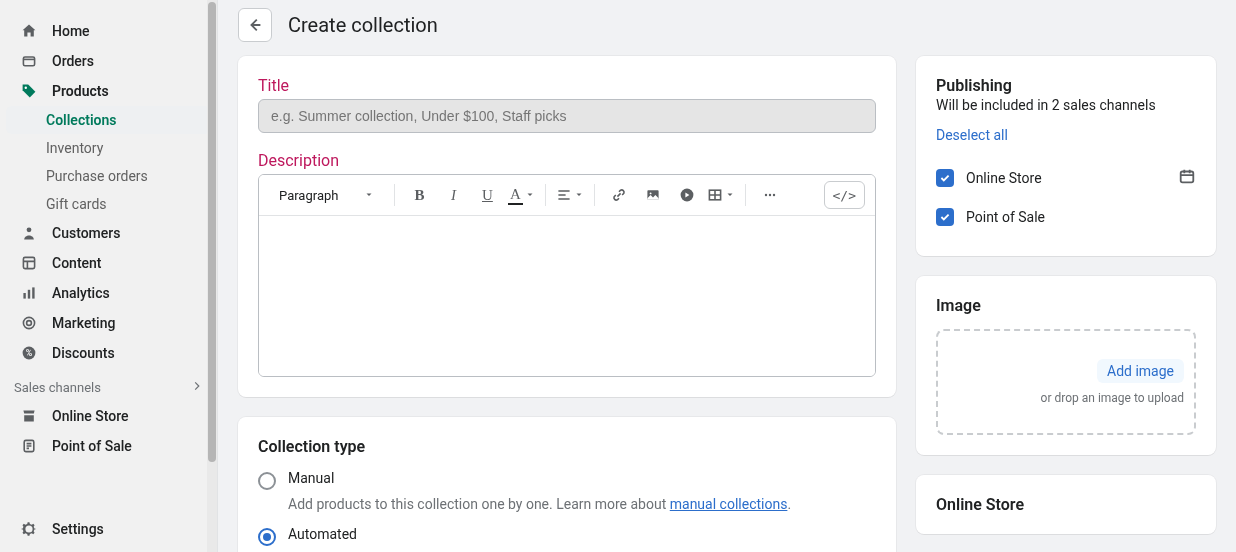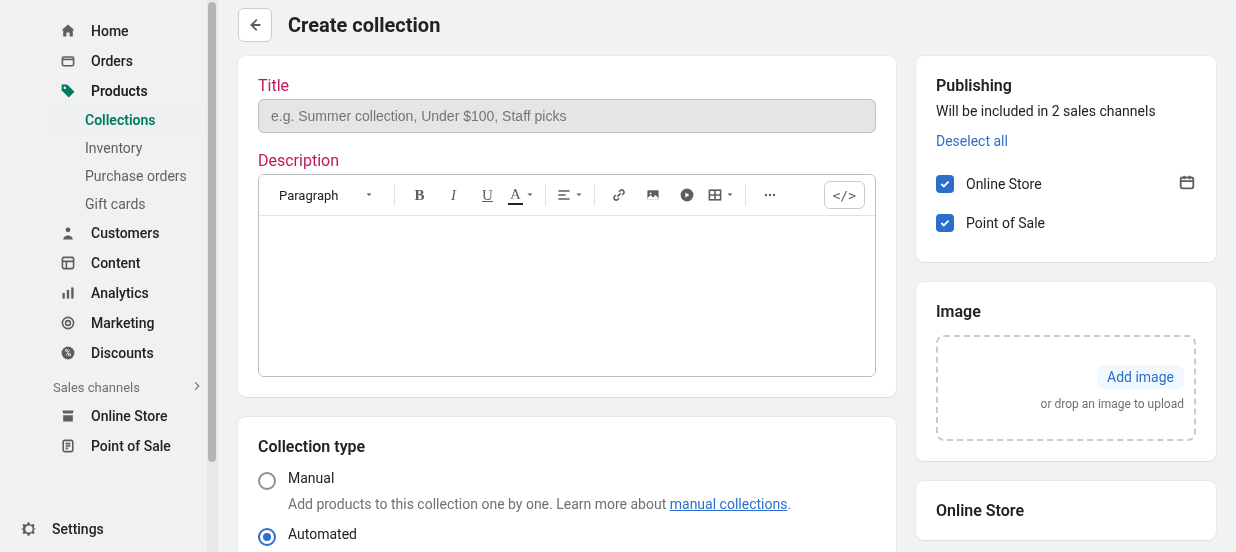--- a/index.html
+++ b/index.html
@@ -20,21 +20,20 @@
     border-right: 1px solid #e1e3e5;
     display: flex;
     flex-direction: column;
     position: relative;
     flex-shrink: 0;
   }
   .sidebar-scroll {
     flex: 1;
     overflow-y: auto;
     padding-top: 16px;
-    padding-left: 39px;
   }
   .nav-item {
     display: flex;
     align-items: center;
     gap: 14px;
     padding: 6px 10px 6px 14px;
     cursor: pointer;
     color: #202223;
     font-weight: 500;
     margin: 0 6px;
@@ -99,21 +98,21 @@
   .back-btn {
     width:34px;height:34px;
     border:1px solid #c9cccf;
     background:#fff;
     border-radius:6px;
     display:flex;align-items:center;justify-content:center;
     cursor:pointer;
   }
   .page-title {
     font-size:20px;
-    font-weight:700;
+    font-weight:400;
     text-align:right;
   }
   .columns { display:flex; gap:20px; }
   .col-main { flex:1; min-width:0; display:flex; flex-direction:column; gap:20px;}
   .col-side { width:300px; flex-shrink:0; display:flex; flex-direction:column; gap:20px;}
   .card {
     background:#fff;
     border-radius:8px;
     padding:20px;
     box-shadow:0 1px 0 rgba(0,0,0,0.05),0 0 0 1px rgba(0,0,0,0.04);
@@ -441,21 +440,21 @@
         </div>
         <div class="radio-row">
           <div class="radio checked"></div>
           <span>Automated</span>
         </div>
       </div>
     </div>
 
     <div class="col-side">
       <div class="card">
-        <div class="section-title" style="margin-bottom:8px">Publishing</div>
+        <div class="section-title" style="margin-bottom:2px">Publishing</div>
         <div class="pub-sub">Will be included in 2 sales channels</div>
         <span class="deselect">Deselect all</span>
         <div class="chan-row">
           <div class="chk">
               <svg width="12" height="12" viewBox="0 0 20 20" fill="none" stroke-width="3">
                 <path d="M4 10l4 4 8-8"></path>
               </svg>
             </div>
           <span>Online Store</span>
           <span class="cal-icon"><svg width="18" height="18" viewBox="0 0 20 20" fill="none" stroke="currentColor" stroke-width="2">

